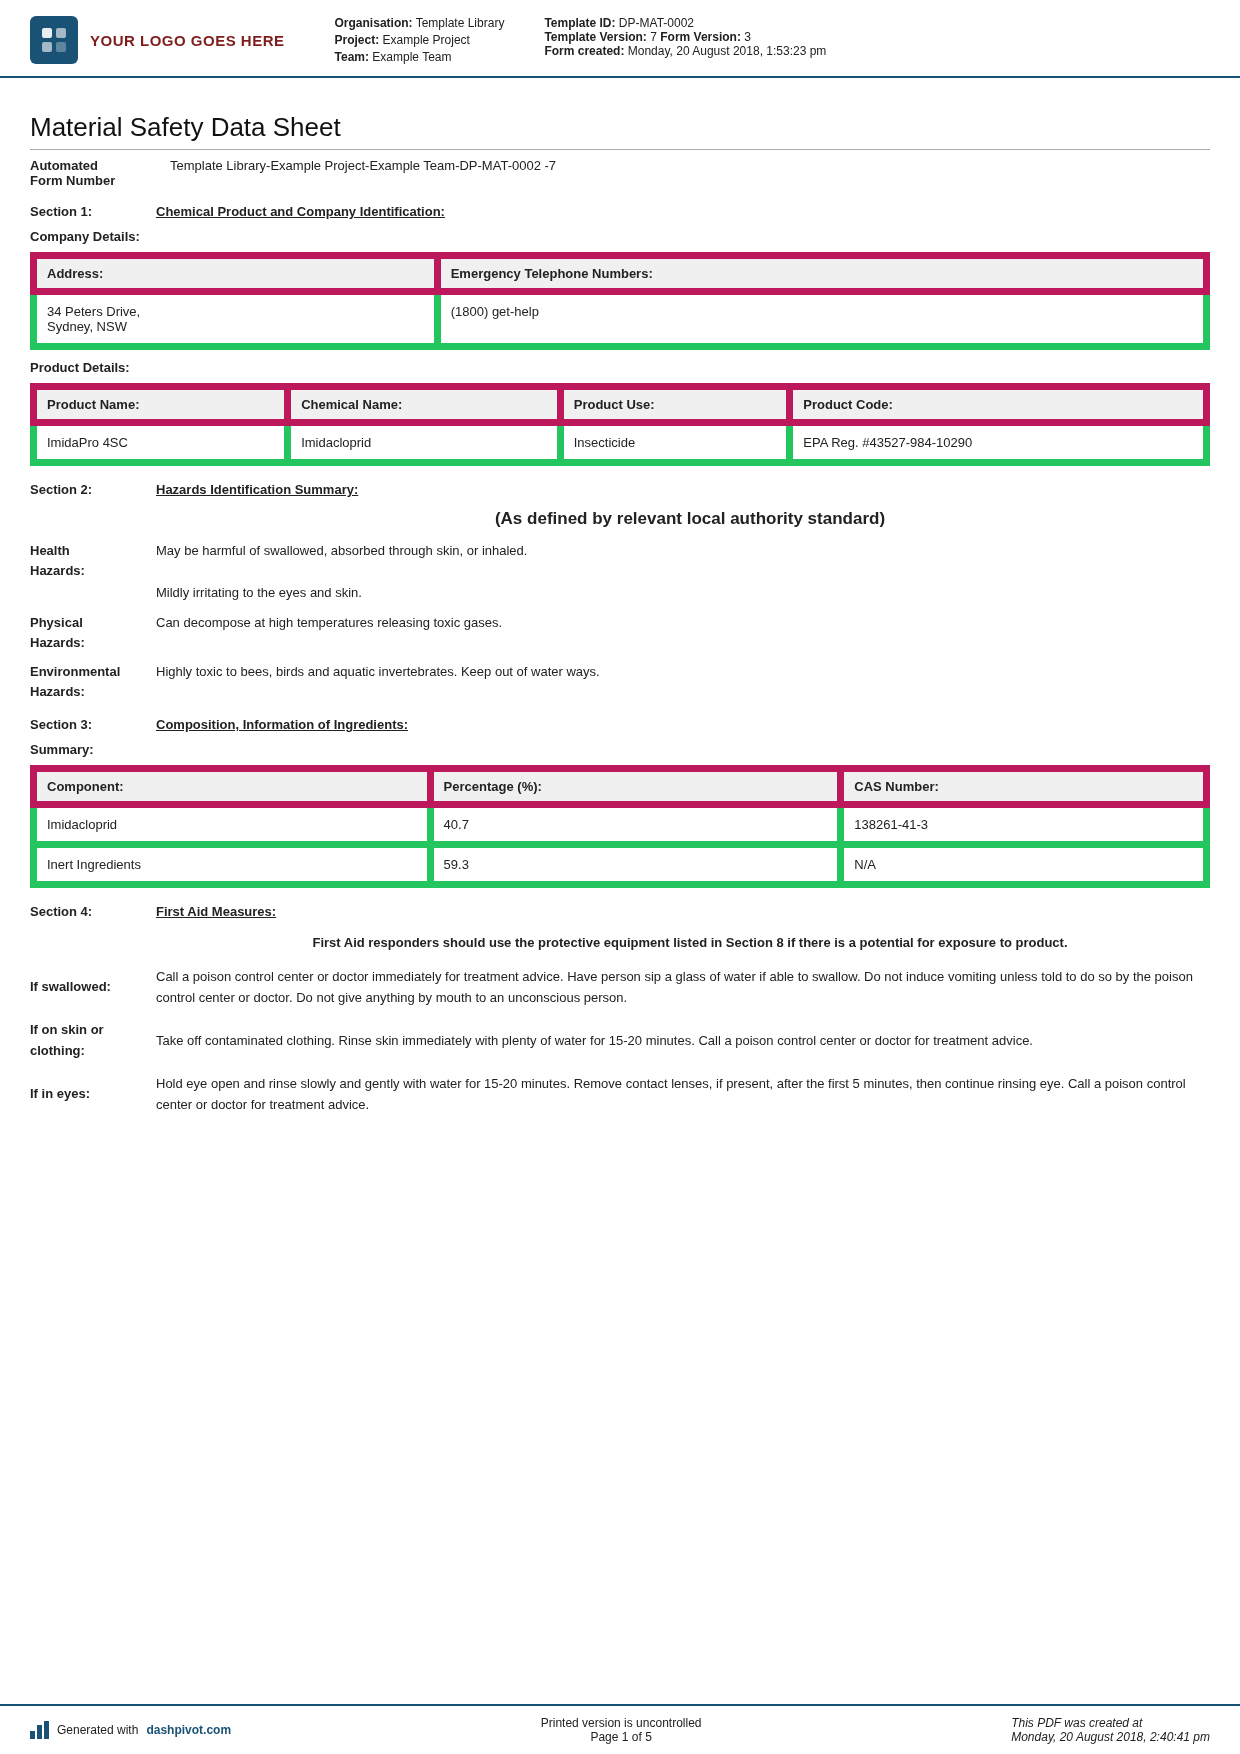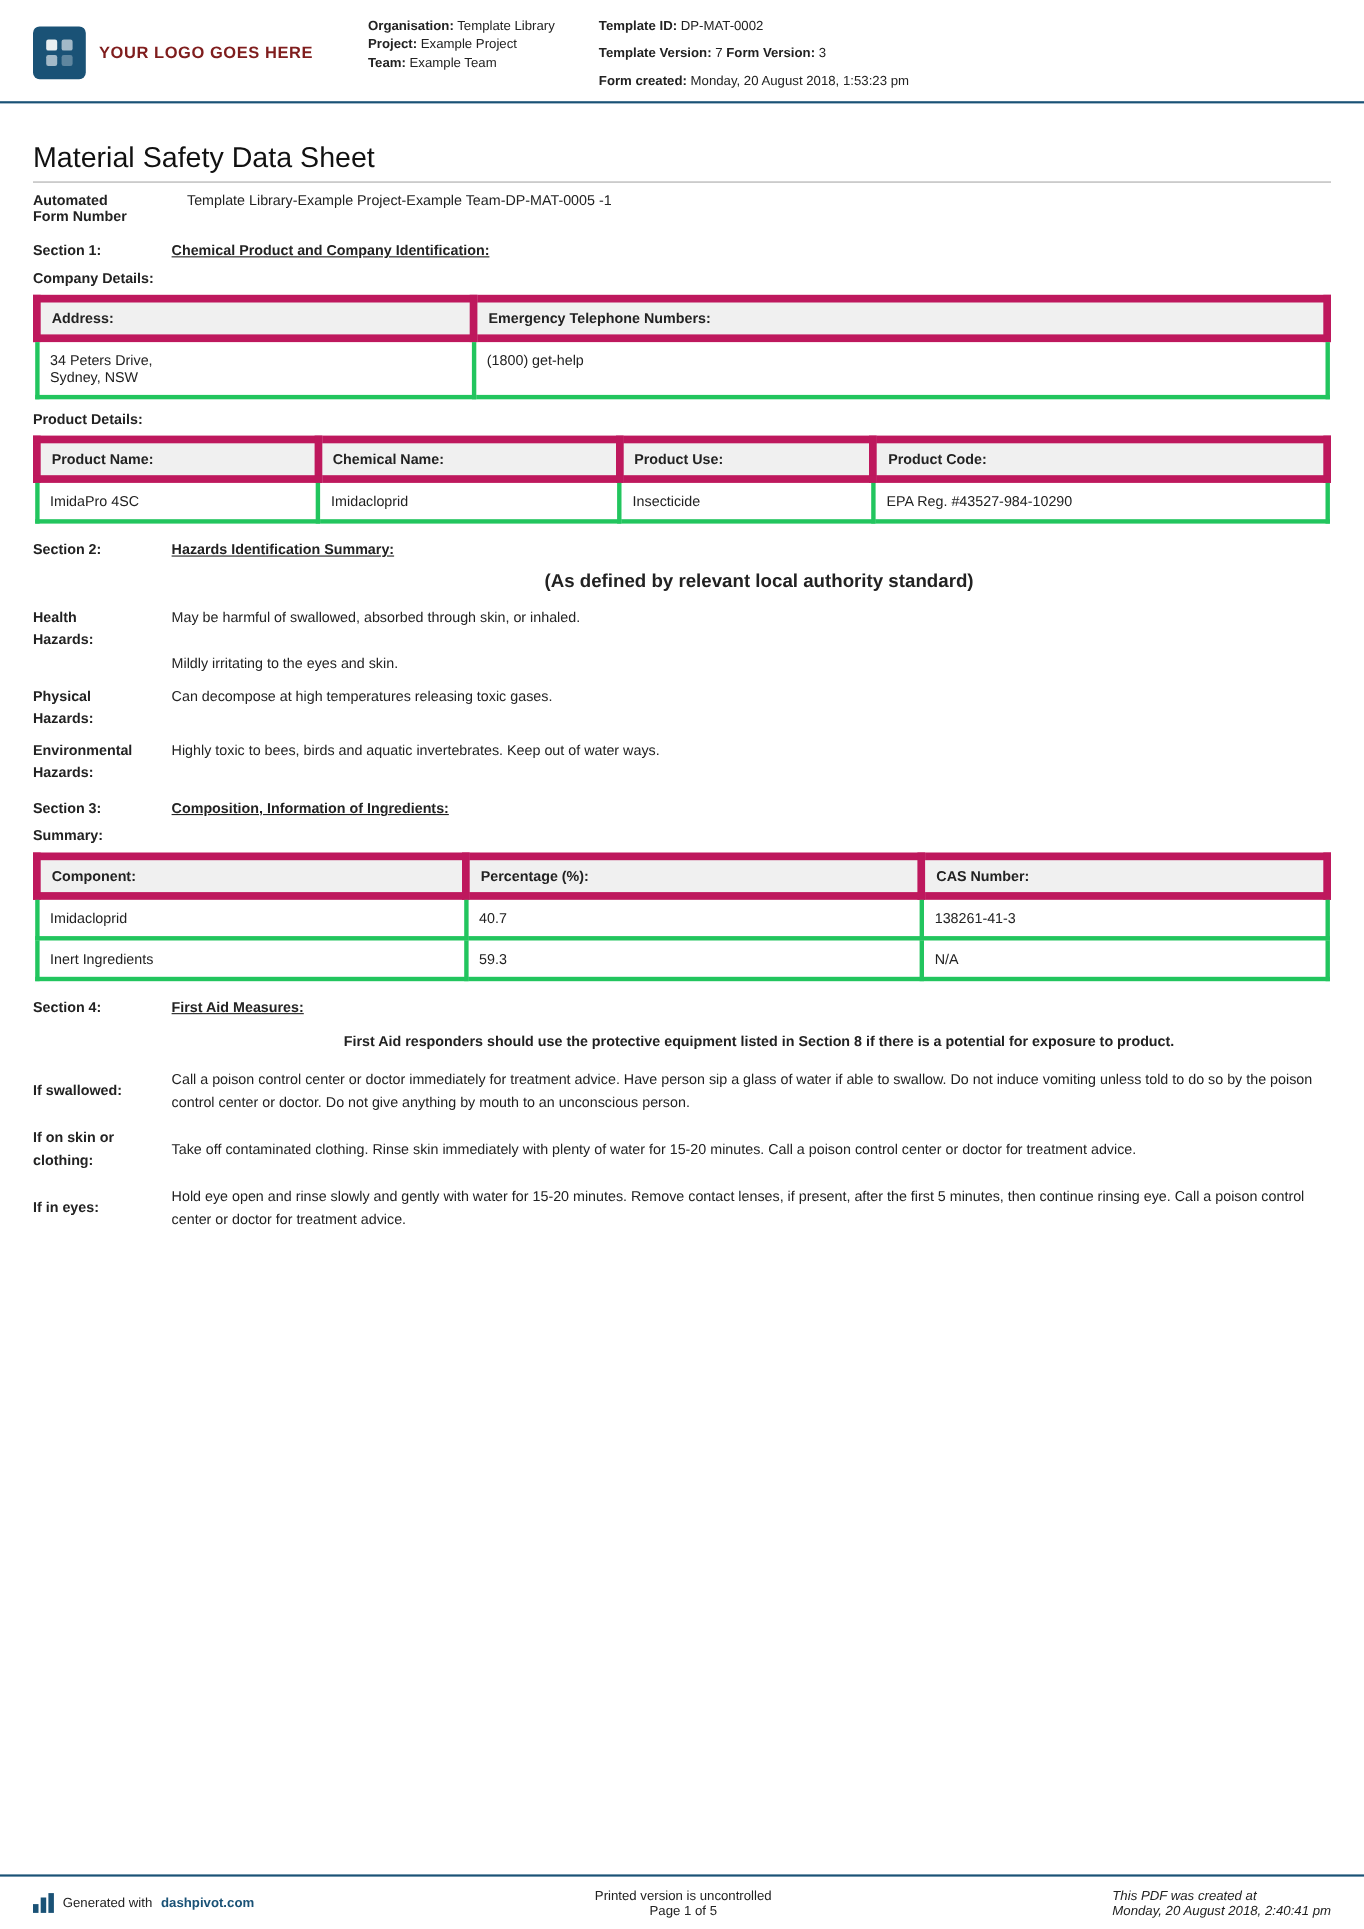--- a/index.html
+++ b/index.html
@@ -61,21 +61,21 @@
     }
     .header-meta-left {
       display: flex;
       flex-direction: column;
       gap: 3px;
       font-size: 12px;
     }
     .header-meta-right {
       display: flex;
       flex-direction: column;
-      gap: 11px;
+      gap: 0;
       font-size: 12px;
     }
     .header-meta span.label {
       font-weight: bold;
     }
     
     .content {
       flex: 1;
       padding: 34px 30px 10px 30px;
     }
@@ -132,21 +132,21 @@
       margin-bottom: 10px;
     }
     table th {
       background: #f0f0f0;
       border: 7px solid #be185d;
       padding: 7px 10px;
       font-weight: bold;
       text-align: left;
     }
     table td {
-      border: 4px solid #22c55e;
+      border: 7px solid #22c55e;
       padding: 9px 10px;
       vertical-align: top;
     }
     .hazards-section {
       margin-top: 10px;
       margin-bottom: 8px;
     }
     .hazards-note {
       font-weight: bold;
       font-size: 17px;
@@ -284,21 +284,21 @@
       </div>
     </div>
   </div>
 
   <div class="content">
 
     <h1 class="doc-title">Material Safety Data Sheet</h1>
 
     <div class="form-number-row">
       <div class="form-number-label">Automated<br>Form Number</div>
-      <div class="form-number-value">Template Library-Example Project-Example Team-DP-MAT-0005   -1</div>
+      <div class="form-number-value">Template Library-Example Project-Example Team-DP-MAT-0002   -7</div>
     </div>
 
     <div class="section-row">
       <span class="section-label">Section 1:</span>
       <span class="section-title">Chemical Product and Company Identification:</span>
     </div>
 
     <div class="section-gap-sm">
       <div class="subsection-title">Company Details:</div>
       <table>

